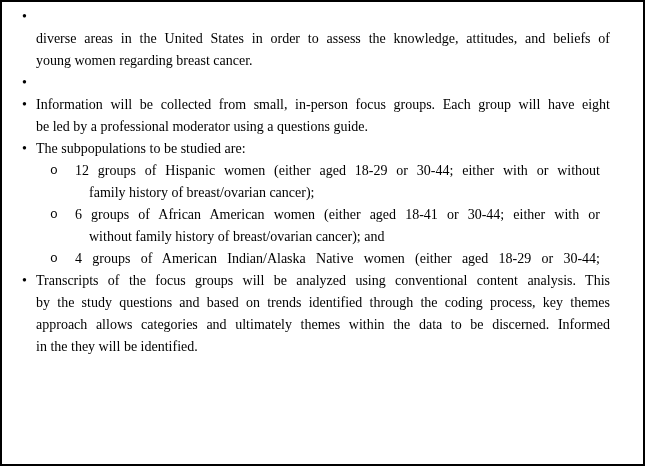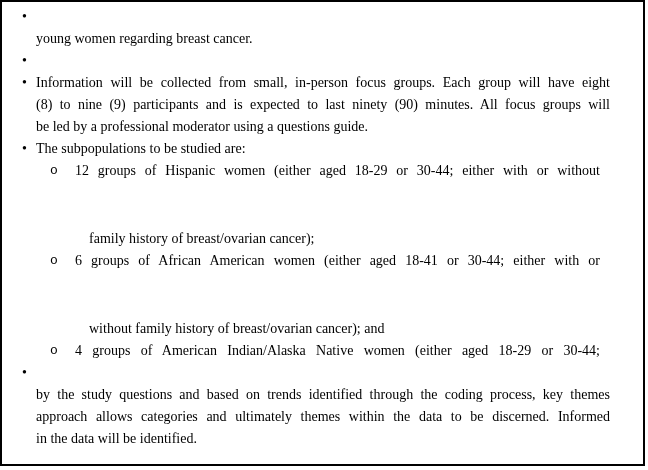--- a/index.html
+++ b/index.html
@@ -33,46 +33,46 @@
   .ln {
     position: relative;
     height: 22px;
     line-height: 22px;
     font-size: 14px;
     white-space: nowrap;
     color: #000000;
   }
   .l1  { padding-left: 34px; padding-right: 33px; }
   .l2  { padding-left: 73px; padding-right: 43px; }
-  .l2c { padding-left: 87px; padding-right: 43px; margin-top: 46px; }
+  .l2c { padding-left: 87px; padding-right: 43px; }
   .j   { text-align: justify; text-align-last: justify; text-justify: inter-word; }
   .mk {
     position: absolute;
     top: 0;
     line-height: 22px;
     color: #000000;
   }
   .m1 { left: 20px; font-size: 14px; }
   .m2 { left: 48px; font-family: "Liberation Mono", monospace; font-size: 13px; }
 </style>
 </head>
 <body>
 
 <div class="page">
   <div class="content">
       <div class="ln l1 j"><span class="mk m1">•</span></div>
+      <div class="ln l1 j"><span>diverse areas in the United States in order to assess the knowledge, attitudes, and beliefs of</span></div>
       <div class="ln l1"><span>young women regarding breast cancer.</span></div>
       <div class="ln l1 j"><span class="mk m1">•</span></div>
       <div class="ln l1 j"><span class="mk m1">•</span><span>Information will be collected from small, in-person focus groups. Each group will have eight</span></div>
-      <div class="ln l1 j"><span>(8) to nine (9) participants and is expected to last ninety (90) minutes. All focus groups will</span></div>
       <div class="ln l1"><span>be led by a professional moderator using a questions guide.</span></div>
       <div class="ln l1"><span class="mk m1">•</span><span>The subpopulations to be studied are:</span></div>
       <div class="ln l2 j"><span class="mk m2">o</span><span>12 groups of Hispanic women (either aged 18-29 or 30-44; either with or without</span></div>
       <div class="ln l2c"><span>family history of breast/ovarian cancer);</span></div>
       <div class="ln l2 j"><span class="mk m2">o</span><span>6 groups of African American women (either aged 18-41 or 30-44; either with or</span></div>
       <div class="ln l2c"><span>without family history of breast/ovarian cancer); and</span></div>
       <div class="ln l2 j"><span class="mk m2">o</span><span>4 groups of American Indian/Alaska Native women (either aged 18-29 or 30-44;</span></div>
-      <div class="ln l1 j"><span class="mk m1">•</span></div>
+      <div class="ln l1 j"><span class="mk m1">•</span><span>Transcripts of the focus groups will be analyzed using conventional content analysis. This</span></div>
       <div class="ln l1 j"><span>by the study questions and based on trends identified through the coding process, key themes</span></div>
       <div class="ln l1 j"><span>approach allows categories and ultimately themes within the data to be discerned. Informed</span></div>
-      <div class="ln l1"><span>in the data will be identified.</span></div>
+      <div class="ln l1"><span>in the they will be identified.</span></div>
     </div>
 </div>
 
 </body></html>

